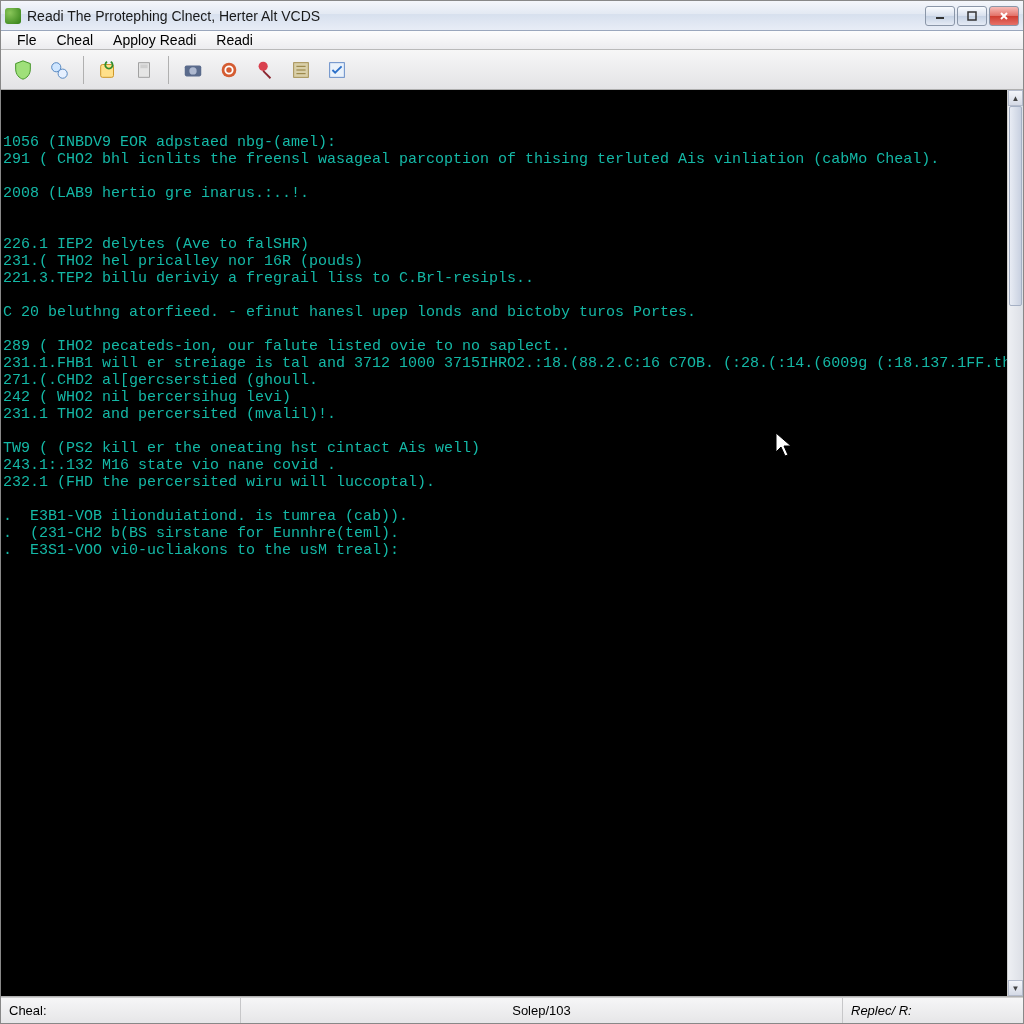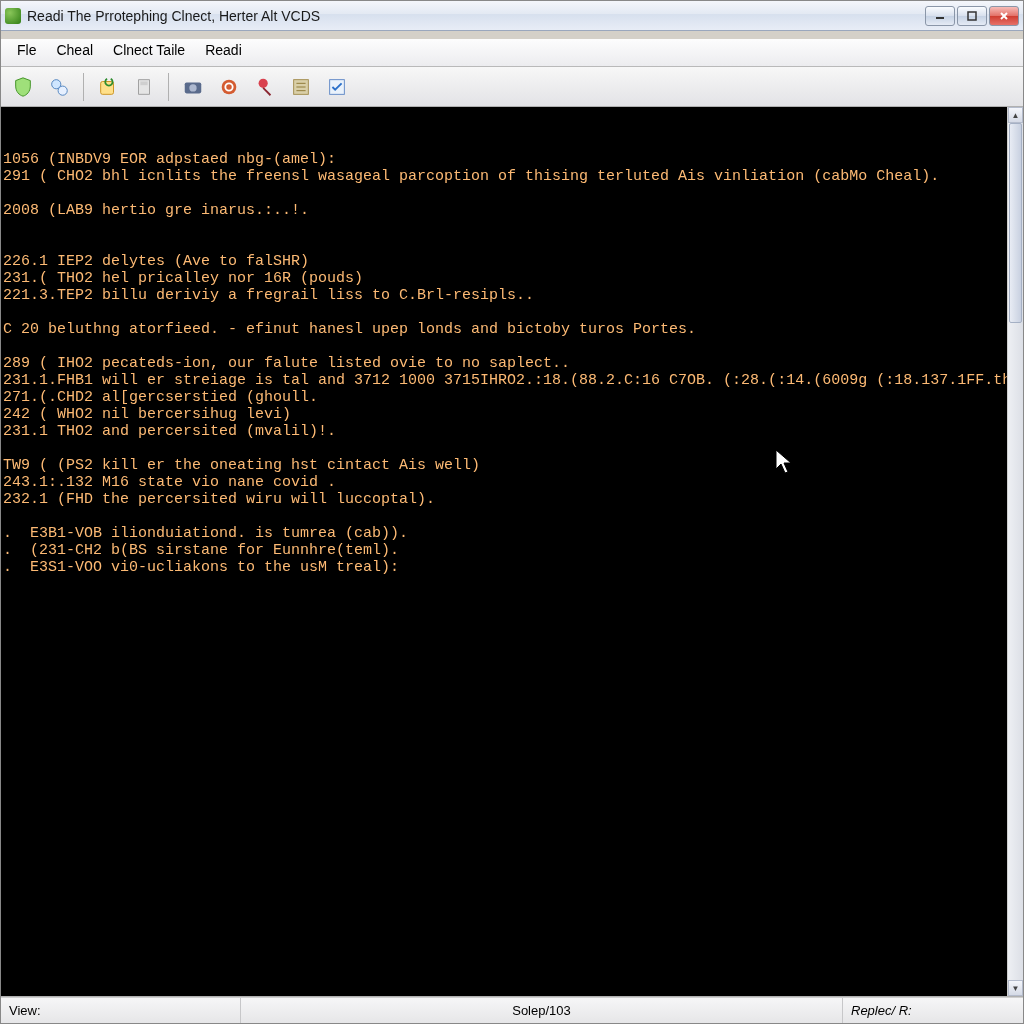--- a/index.html
+++ b/index.html
@@ -41,28 +41,27 @@
   background: linear-gradient(to bottom,#fafcff,#d9e1ee 48%,#c6d2e4 52%,#e5ebf5);
   display: flex; align-items: center; justify-content: center;
   font-size: 10px;
 }
 .win-btn.close {
   background: linear-gradient(to bottom,#f7bcb8,#e3736a 48%,#cf3e32 52%,#e77168);
   color:#fff; font-weight:bold; font-size:12px;
 }
 .win-btn.close svg path { stroke: #fff; }
 .menubar {
-  height: 28px;
+  height: 19px;
   background: linear-gradient(to bottom,#fdfdfd,#ececef);
   border-bottom: 1px solid #b9b9b9;
   display: flex;
-  align-items: flex-start;
+  align-items: center;
   padding: 0 6px;
   font-size: 14px;
-  margin-top: 8px;
 }
 .menubar .menu { padding: 3px 10px; border-radius: 3px; }
 .toolbar {
   height: 40px;
   background: linear-gradient(to bottom,#f7f7f7,#e3e3e6);
   border-bottom: 1px solid #b0b0b0;
   display: flex;
   align-items: center;
   padding: 0 6px;
   gap: 4px;
@@ -81,21 +80,21 @@
 .content-wrap {
   flex: 1;
   display: flex;
   position: relative;
   background: #f4f4f4;
   border-bottom: 1px solid #b0b0b0;
 }
 .console {
   flex: 1;
   background: #000;
-  color: #fdba74;
+  color: #14b8a6;
   font-family: "Consolas","Courier New",monospace;
   font-size: 15px;
   line-height: 17px;
   padding: 10px 2px 2px 2px;
   white-space: pre;
   overflow: hidden;
   position: relative;
 }
 .console-line { display:block; }
 .scrollbar {
@@ -165,21 +164,21 @@
         <svg viewBox="0 0 10 10" width="10" height="10">
             <path d="M2 2 L8 8 M8 2 L2 8" stroke="#fff" stroke-width="2"></path>
           </svg>
       </div>
     </div>
   </div>
 
   <div class="menubar">
     <div class="menu">Fle</div>
     <div class="menu">Cheal</div>
-    <div class="menu">Clnect Taile</div>
+    <div class="menu">Apploy Readi</div>
     <div class="menu">Readi</div>
   </div>
 
   <div class="toolbar">
     <div class="tool">
       <svg viewBox="0 0 24 24">
           <path d="M12 2 L20 5 V11 C20 17 16 21 12 22 C8 21 4 17 4 11 V5 Z" fill="#9fe07a" stroke="#3b8e1f" stroke-width="1"></path>
         </svg>
     </div>
     <div class="tool">
@@ -245,17 +244,17 @@
     <div class="scrollbar">
       <div class="sb-arrow">▲</div>
       <div class="sb-track">
         <div class="sb-thumb"></div>
       </div>
       <div class="sb-arrow">▼</div>
     </div>
   </div>
 
   <div class="statusbar">
-    <div class="status-cell">View:</div>
+    <div class="status-cell">Cheal:</div>
     <div class="status-cell">Solep/103</div>
     <div class="status-cell">Replec/ R:</div>
   </div>
 </div>
 
 </body></html>

